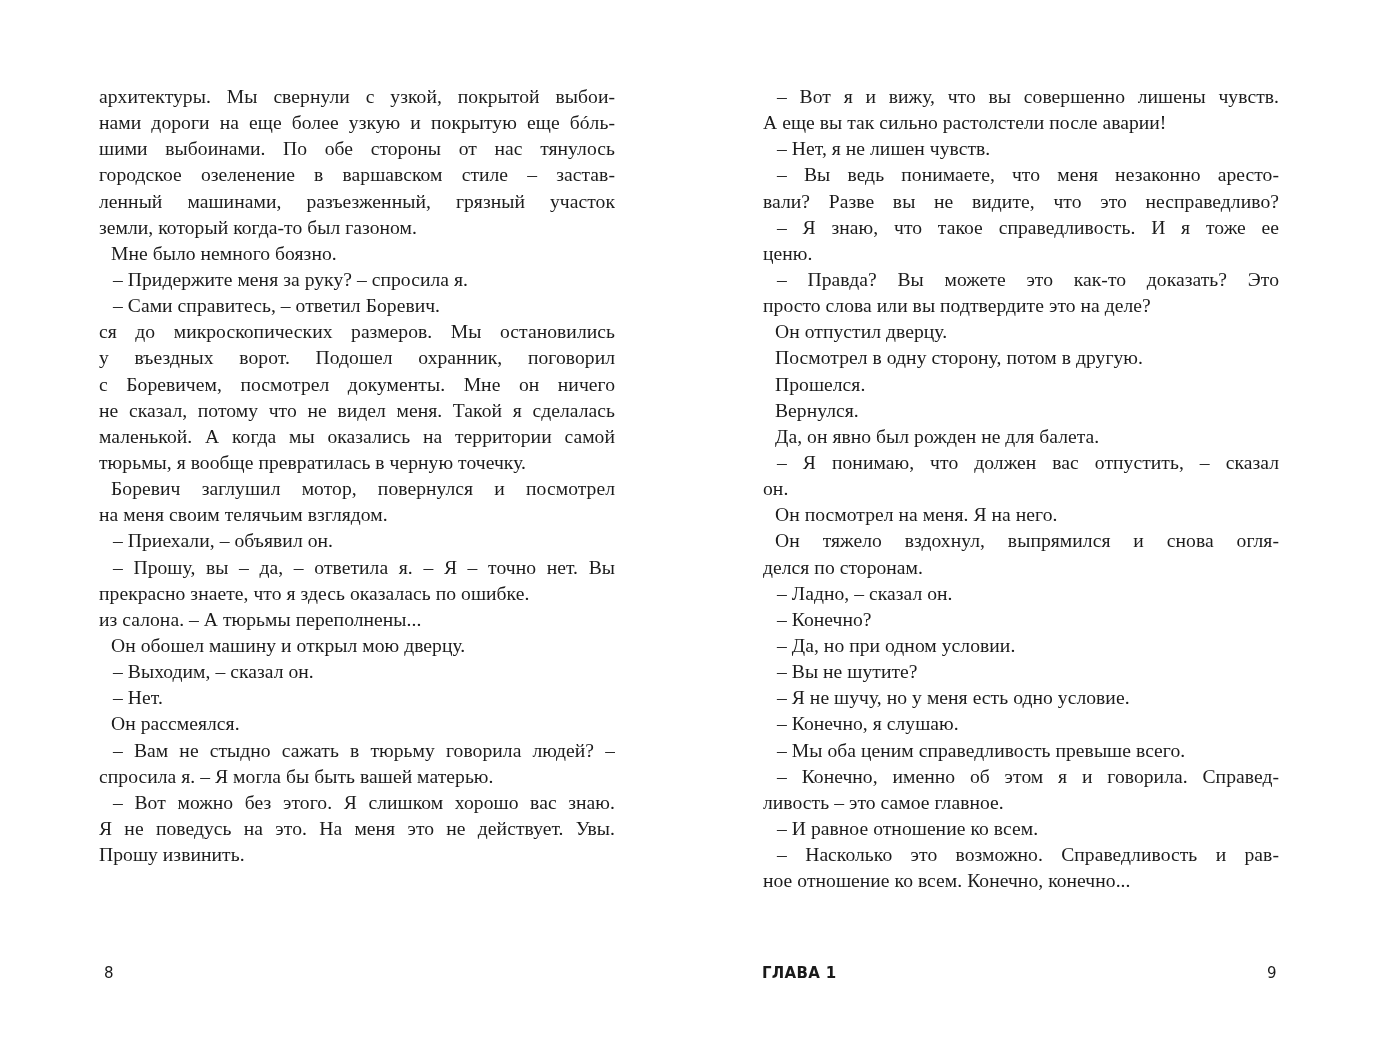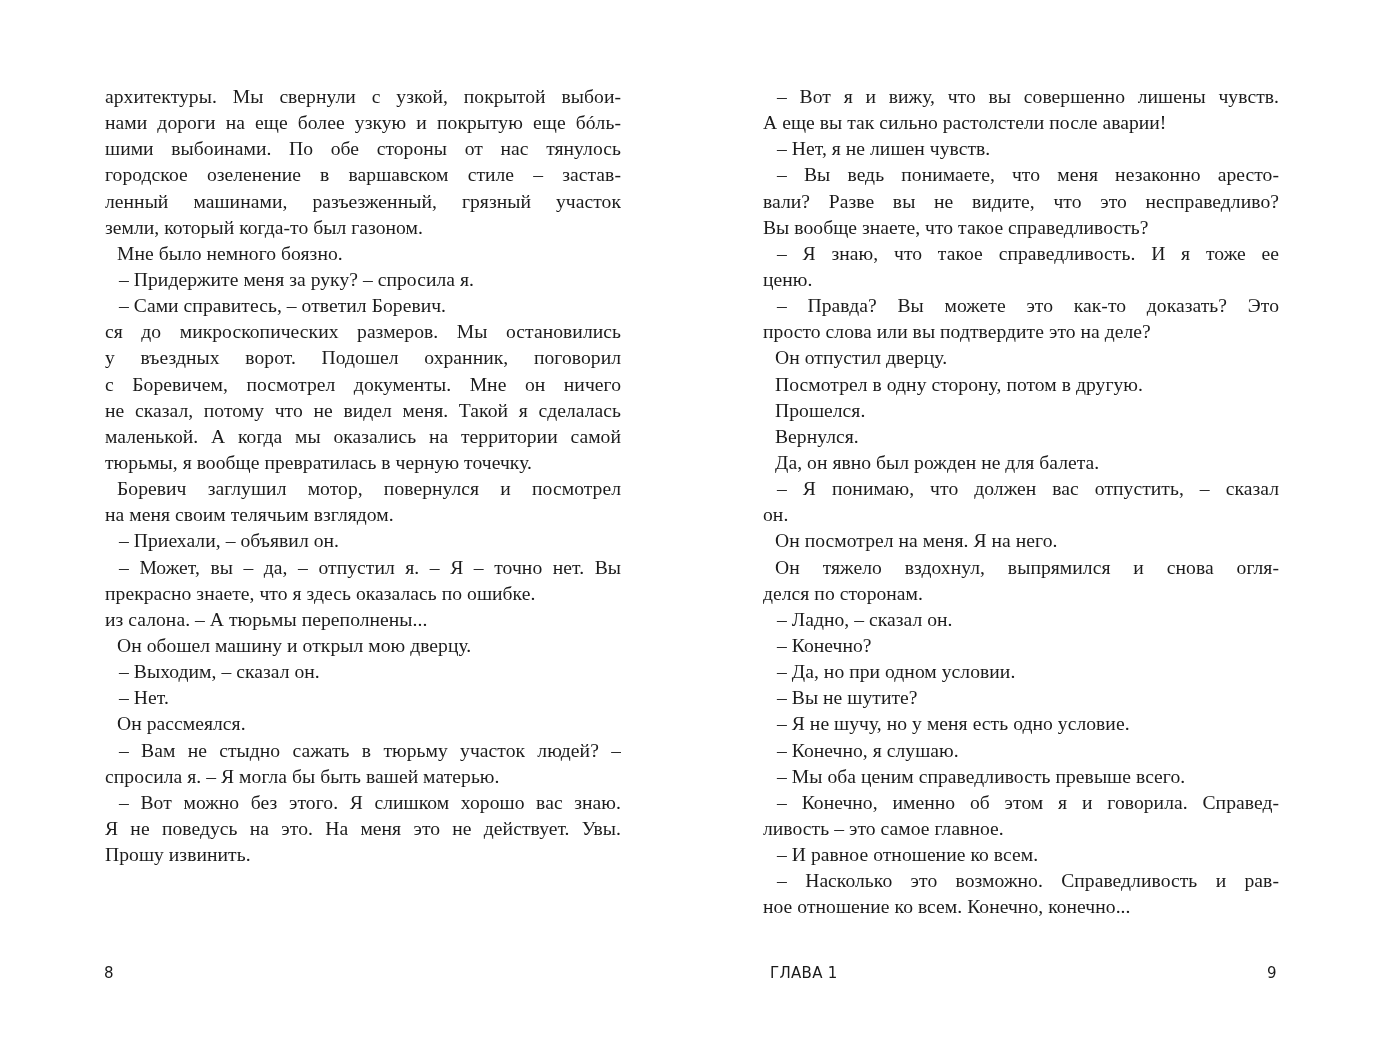--- a/index.html
+++ b/index.html
@@ -30,21 +30,21 @@
   .text-block {
     position: absolute;
     top: 84px;
     width: 516px;
     font-family: "Liberation Serif", "DejaVu Serif", serif;
     font-size: 19.6px;
     line-height: 26.15px;
     letter-spacing: 0.05px;
     color: #1c1c1c;
   }
-  .page-left .text-block { left: 105px; }
+  .page-left .text-block { left: 99px; }
   .page-right .text-block { left: 72px; }
 
   .line {
     display: block;
     white-space: nowrap;
     height: 26.15px;
   }
   .line.just {
     text-align: justify;
     text-align-last: justify;
@@ -54,21 +54,21 @@
 
   .folio {
     position: absolute;
     top: 963px;
     font-family: "DejaVu Sans", "Liberation Sans", sans-serif;
     font-size: 15px;
     color: #1a1a1a;
     line-height: 20px;
   }
   .page-left .folio-num { left: 104px; }
-  .page-right .running-head { left: 79px; letter-spacing: 0.3px; }
+  .page-right .running-head { left: 71px; letter-spacing: 0.3px; font-weight: bold; }
   .page-right .folio-num { left: 576px; }
 </style>
 </head>
 <body>
 
 <div class="spread">
 
   <div class="page page-left">
     <div class="text-block" id="left-text">
         <span class="line just" style="white-space: normal; overflow: hidden;">архитектуры. Мы свернули с узкой, покрытой выбои-</span>
@@ -82,44 +82,43 @@
         <span class="line indent-dash">– Сами справитесь, – ответил Боревич.</span>
         <span class="line just" style="white-space: normal; overflow: hidden;">ся до микроскопических размеров. Мы остановились</span>
         <span class="line just" style="white-space: normal; overflow: hidden;">у въездных ворот. Подошел охранник, поговорил</span>
         <span class="line just" style="white-space: normal; overflow: hidden;">с Боревичем, посмотрел документы. Мне он ничего</span>
         <span class="line just" style="white-space: normal; overflow: hidden;">не сказал, потому что не видел меня. Такой я сделалась</span>
         <span class="line just" style="white-space: normal; overflow: hidden;">маленькой. А когда мы оказались на территории самой</span>
         <span class="line ">тюрьмы, я вообще превратилась в черную точечку.</span>
         <span class="line indent just" style="white-space: normal; overflow: hidden;">Боревич заглушил мотор, повернулся и посмотрел</span>
         <span class="line ">на меня своим телячьим взглядом.</span>
         <span class="line indent-dash">– Приехали, – объявил он.</span>
-        <span class="line indent-dash just" style="white-space: normal; overflow: hidden;">– Может, вы – да, – отпустил я. – Я – точно нет. Вы</span>
+        <span class="line indent-dash just" style="white-space: normal; overflow: hidden;">– Прошу, вы – да, – ответила я. – Я – точно нет. Вы</span>
         <span class="line ">прекрасно знаете, что я здесь оказалась по ошибке.</span>
         <span class="line ">из салона. – А тюрьмы переполнены...</span>
         <span class="line indent">Он обошел машину и открыл мою дверцу.</span>
         <span class="line indent-dash">– Выходим, – сказал он.</span>
         <span class="line indent-dash">– Нет.</span>
         <span class="line indent">Он рассмеялся.</span>
-        <span class="line indent-dash just" style="white-space: normal; overflow: hidden;">– Вам не стыдно сажать в тюрьму участок людей? –</span>
+        <span class="line indent-dash just" style="white-space: normal; overflow: hidden;">– Вам не стыдно сажать в тюрьму говорила людей? –</span>
         <span class="line ">спросила я. – Я могла бы быть вашей матерью.</span>
         <span class="line indent-dash just" style="white-space: normal; overflow: hidden;">– Вот можно без этого. Я слишком хорошо вас знаю.</span>
         <span class="line just" style="white-space: normal; overflow: hidden;">Я не поведусь на это. На меня это не действует. Увы.</span>
         <span class="line ">Прошу извинить.</span>
       </div>
     <div class="folio folio-num">8</div>
   </div>
 
   <div class="page page-right">
     <div class="text-block" id="right-text">
         <span class="line indent-dash just" style="white-space: normal; overflow: hidden;">– Вот я и вижу, что вы совершенно лишены чувств.</span>
         <span class="line ">А еще вы так сильно растолстели после аварии!</span>
         <span class="line indent-dash">– Нет, я не лишен чувств.</span>
         <span class="line indent-dash just" style="white-space: normal; overflow: hidden;">– Вы ведь понимаете, что меня незаконно аресто-</span>
         <span class="line just" style="white-space: normal; overflow: hidden;">вали? Разве вы не видите, что это несправедливо?</span>
-        <span class="line ">Вы вообще знаете, что такое справедливость?</span>
         <span class="line indent-dash just" style="white-space: normal; overflow: hidden;">– Я знаю, что такое справедливость. И я тоже ее</span>
         <span class="line ">ценю.</span>
         <span class="line indent-dash just" style="white-space: normal; overflow: hidden;">– Правда? Вы можете это как-то доказать? Это</span>
         <span class="line ">просто слова или вы подтвердите это на деле?</span>
         <span class="line indent">Он отпустил дверцу.</span>
         <span class="line indent">Посмотрел в одну сторону, потом в другую.</span>
         <span class="line indent">Прошелся.</span>
         <span class="line indent">Вернулся.</span>
         <span class="line indent">Да, он явно был рожден не для балета.</span>
         <span class="line indent-dash just" style="white-space: normal; overflow: hidden;">– Я понимаю, что должен вас отпустить, – сказал</span>

